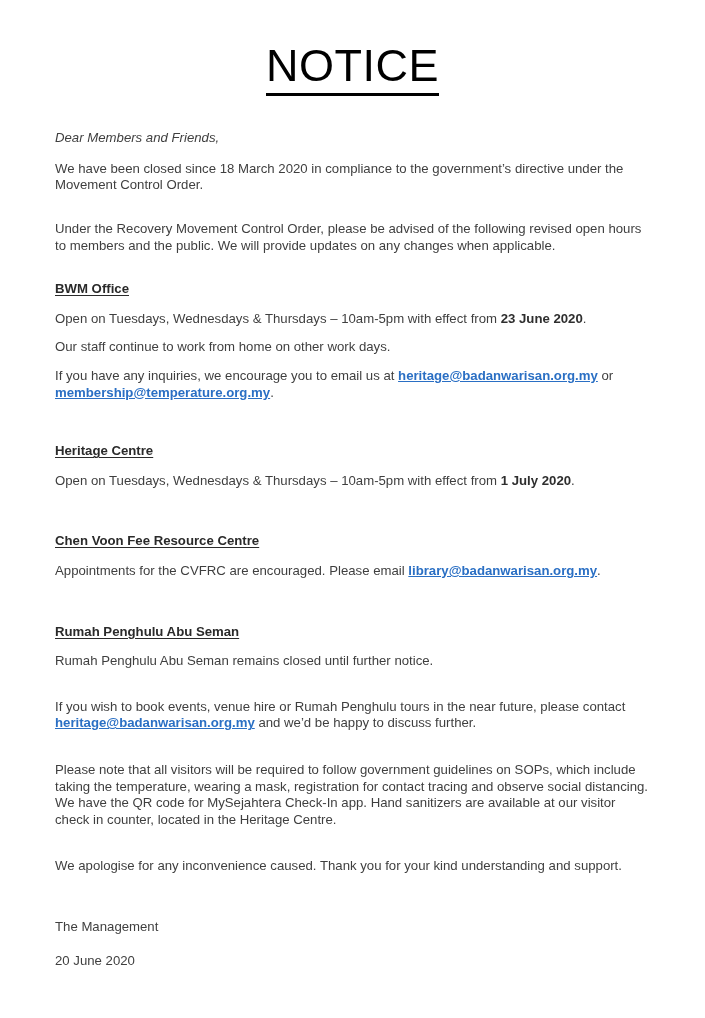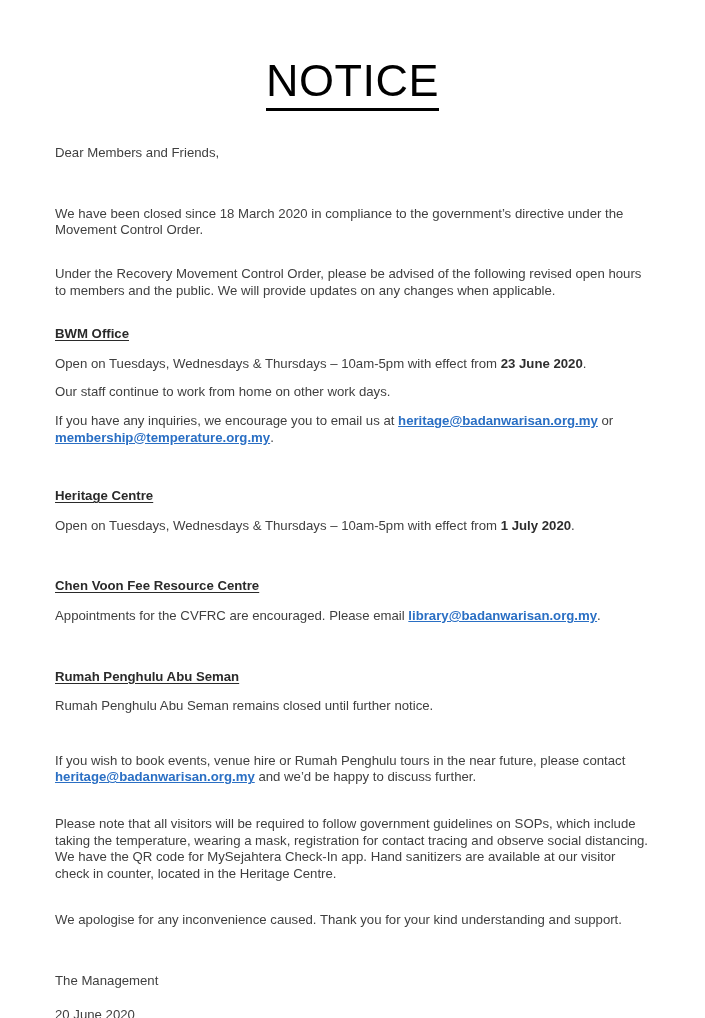--- a/index.html
+++ b/index.html
@@ -18,21 +18,21 @@
   .page {
     position: relative;
     width: 705px;
     height: 1018px;
     box-sizing: border-box;
     padding: 0 55px;
     overflow: hidden;
   }
   .title-wrap {
     text-align: center;
-    padding-top: 57px;
+    padding-top: 42px;
     padding-bottom: 0;
   }
   .doc-title {
     display: inline-block;
     font-size: 45px;
     line-height: 1.05;
     font-weight: 400;
     letter-spacing: 0.5px;
     color: #000000;
     border-bottom: 3px solid #000000;
@@ -41,21 +41,21 @@
   .body-area {
     padding-top: 34px;
     width: 595px;
   }
   p {
     margin: 0;
     font-size: 13.2px;
     line-height: 16.6px;
     color: #3f3f3f;
   }
-  .salutation { margin-bottom: 44px; }
+  .salutation { margin-bottom: 14px; font-style: italic; }
   .para { margin-bottom: 27px; }
   .section-head {
     font-size: 13.2px;
     line-height: 16.6px;
     font-weight: bold;
     color: #2a2a2a;
     text-decoration: underline;
     text-underline-offset: 2px;
     margin: 18px 0 13px 0;
     display: block;
@@ -65,21 +65,21 @@
   .sec-gap-4 { margin-top: 44px; }
   .line { margin: 0 0 12px 0; }
   .line-last { margin: 0; }
   b, .bold { font-weight: bold; color: #2e2e2e; }
   a.mail {
     color: #2a6fc4;
     text-decoration: underline;
     text-underline-offset: 1px;
     font-weight: bold;
   }
-  .after-sections { margin-top: 38px; }
+  .after-sections { margin-top: 29px; }
   .closing-block { margin-top: 30px; }
   .sign-block { margin-top: 44px; }
   .sign-line { margin: 0 0 17px 0; }
 </style>
 </head>
 <body>
 
 <div class="page">
 
   <div class="title-wrap">

